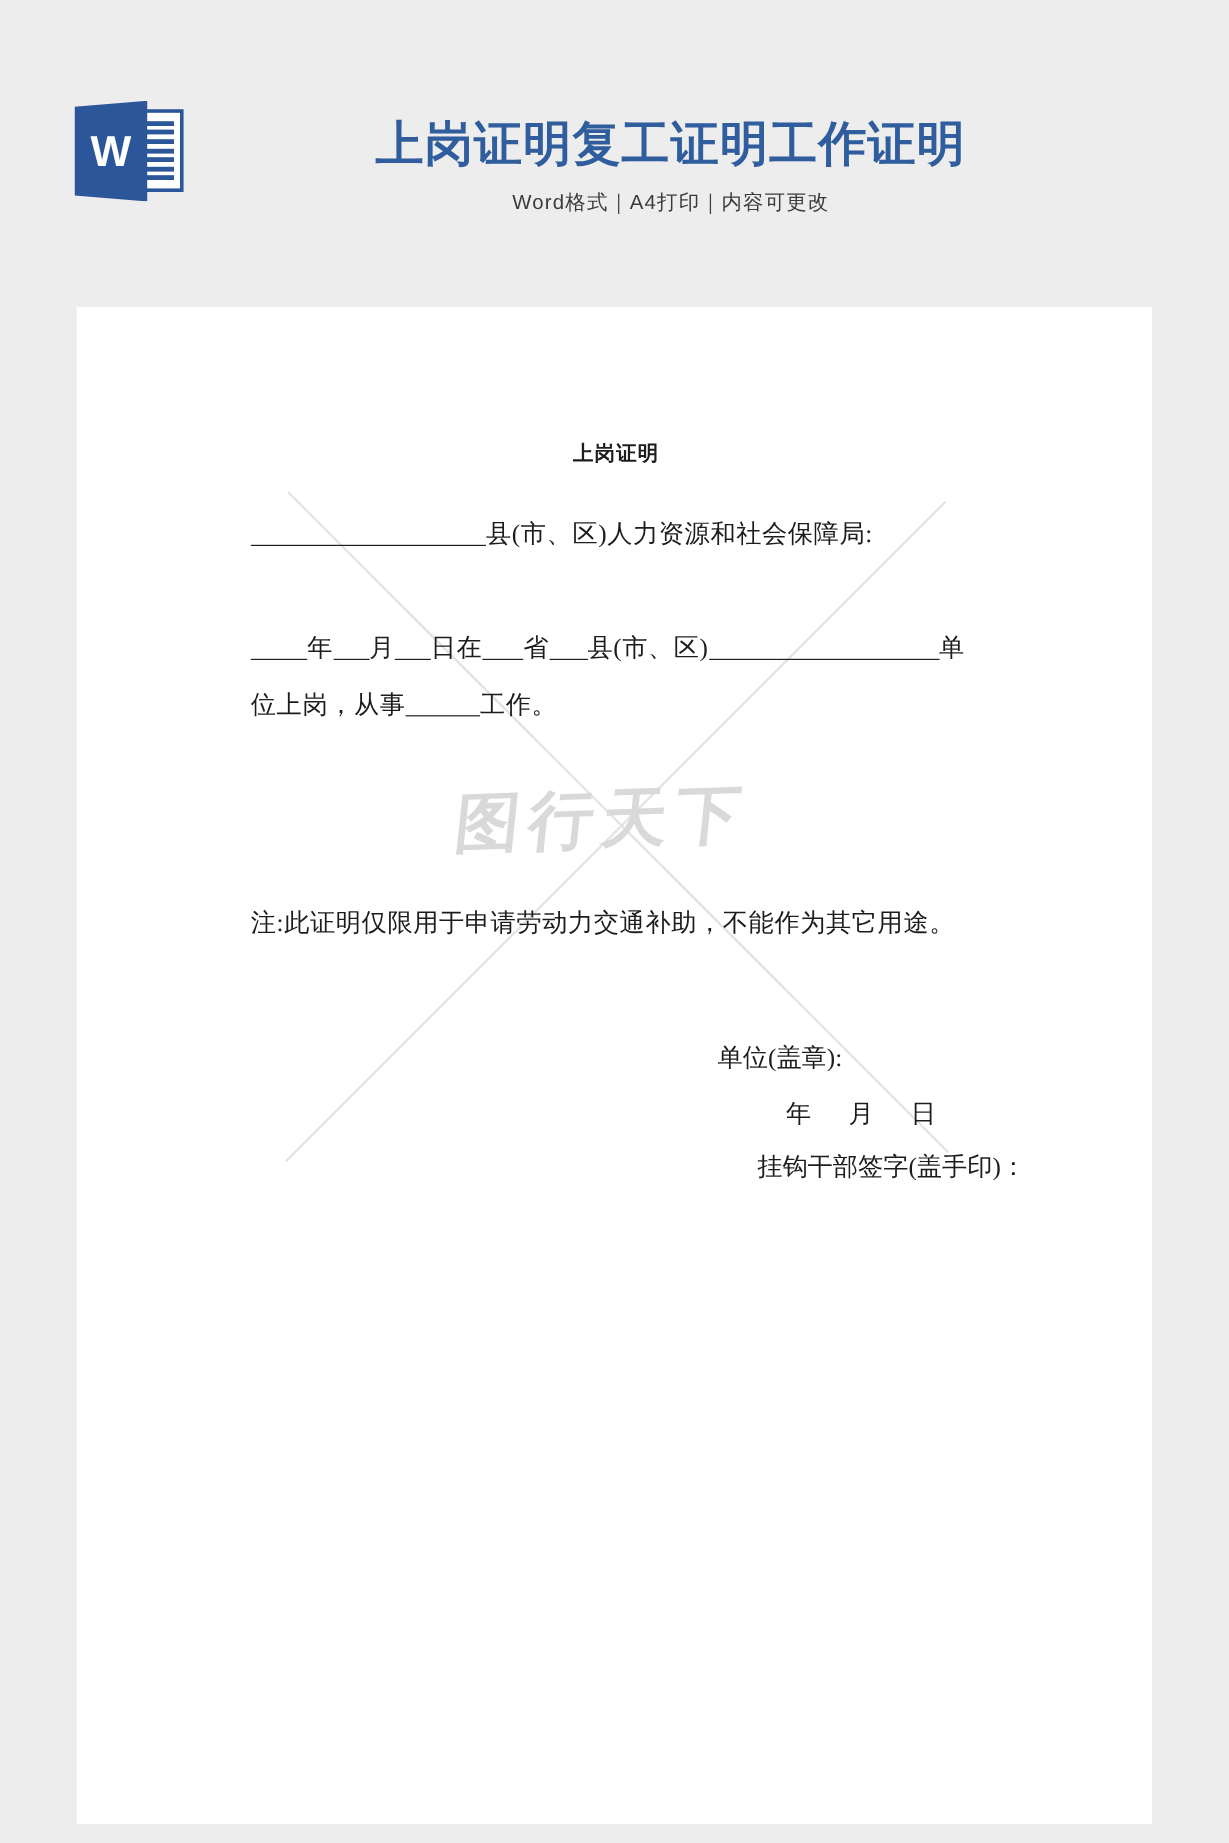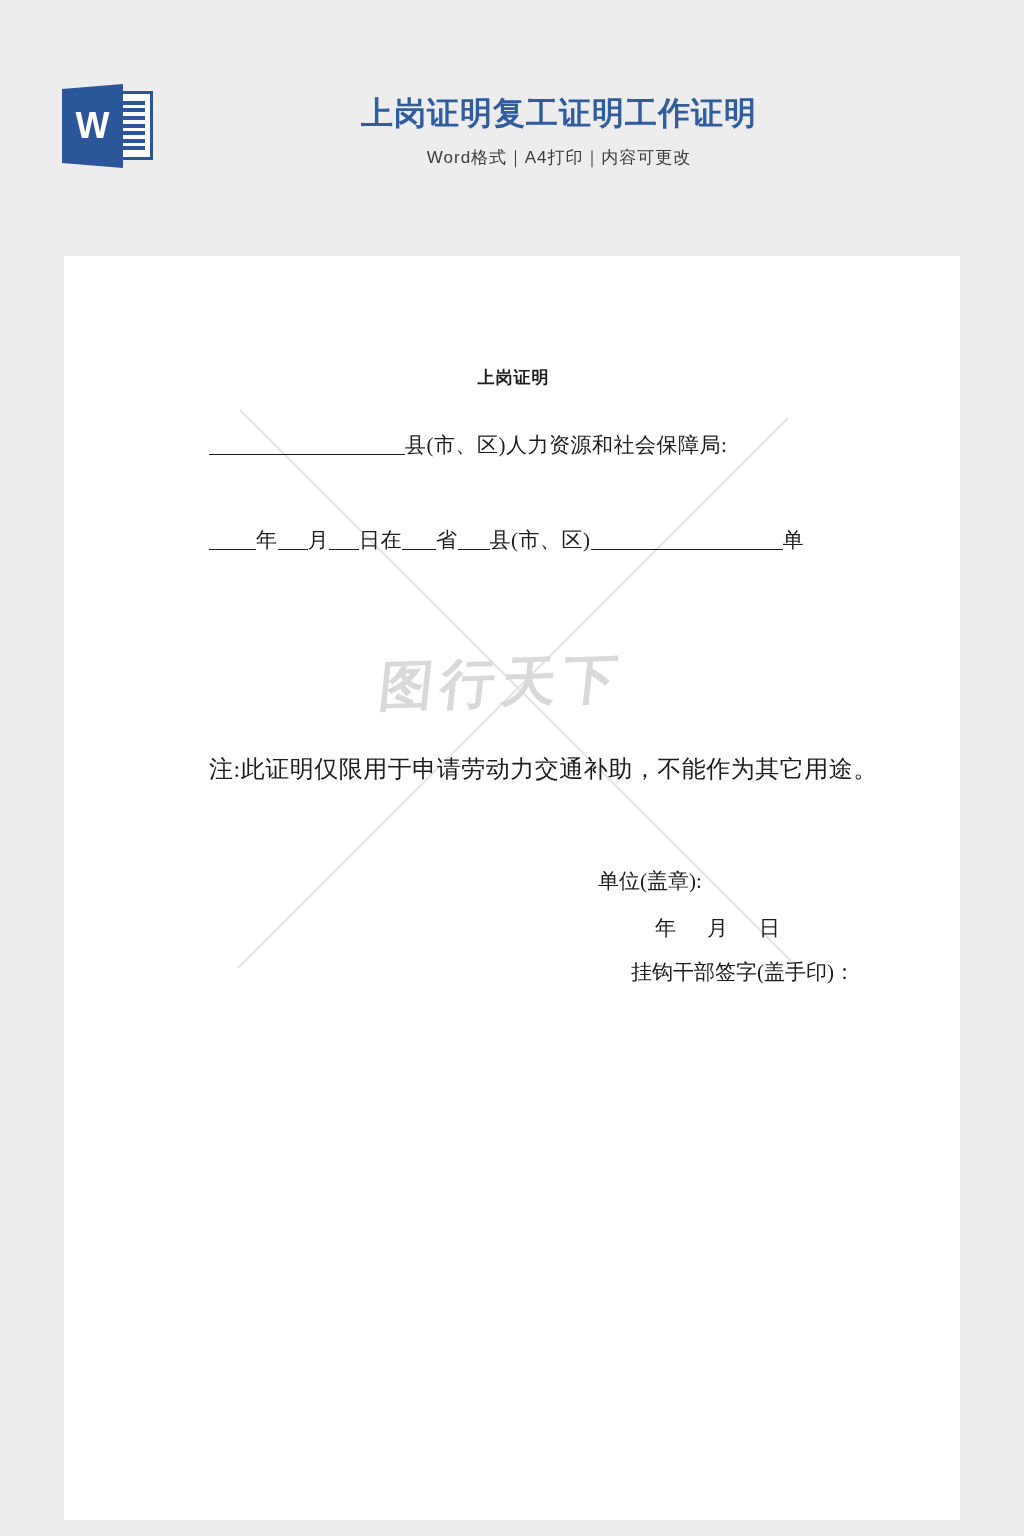--- a/index.html
+++ b/index.html
@@ -20,21 +20,21 @@
     display:flex;flex-direction:column;justify-content:space-evenly;padding:3px 5px;
   }
   .icon-sheet i{display:block;height:4px;background:#2b579a;}
   .icon-panel{
     position:absolute;left:0;top:0;width:61px;height:84px;background:#2b579a;
     clip-path:polygon(0 6%,100% 0,100% 100%,0 94%);
     display:flex;align-items:center;justify-content:center;
   }
   .icon-panel span{color:#fff;font-weight:bold;font-size:36px;line-height:1;}
   .header-text{position:absolute;left:0;right:0;top:92px;padding-left:94px;text-align:center;}
-  .header-title{margin:0;font-size:32px;font-weight:bold;color:#2f5d9d;letter-spacing:1px;}
+  .header-title{margin:0;font-size:40px;font-weight:bold;color:#2f5d9d;letter-spacing:1px;}
   .header-subtitle{margin:10px 0 0 0;font-size:17px;color:#3b3b3b;letter-spacing:1px;}
 
   
   .doc-page{
     position:absolute;left:64px;top:256px;width:896px;height:1264px;
     background:#ffffff;
     font-family:"Liberation Serif","DejaVu Serif",serif;
     color:#1c1c1c;
   }
   .wm-line{position:absolute;width:778px;height:2px;background:#e4e4e4;z-index:0;}
@@ -55,21 +55,21 @@
     position:absolute;left:133px;width:660px;z-index:1;margin:12px;
     font-size:21px;line-height:30px;letter-spacing:0.5px;white-space:nowrap;
   }
   .indent{padding-left:43px;}
   .l1{top:162px;}
   .l2{top:209px;}
   .l3{top:257px;}
   .l4{top:304px;}
   .l5{top:352px;}
   .l6{top:399px;}
-  .note{top:486px;font-size:24px;}
+  .note{top:486px;font-size:21px;}
   .bl{display:inline-block;height:18px;border-bottom:1px solid #1f1f1f;margin-bottom:-3px;}
   .sig{position:absolute;z-index:1;margin:0;font-size:21px;line-height:30px;white-space:nowrap;}
   .sig-unit{left:534px;top:610px;}
   .sig-date{left:591px;top:657px;letter-spacing:5px;}
   .sig-officer{left:534px;top:701px;margin-left:33px;}
 </style>
 </head>
 <body>
 
 <div class="canvas">
@@ -99,20 +99,21 @@
     <div class="wm-line wm-b"></div>
     <div class="wm-text">图行天下</div>
 
     <h2 class="doc-title">上岗证明</h2>
 
     <p class="line l1"><span class="bl" style="width:196px"></span><span>县(市、区)人力资源和社会保障局:</span></p>
 
 
     <p class="line l3"><span class="bl" style="width:47px"></span><span>年</span><span class="bl" style="width:30px"></span><span>月</span><span class="bl" style="width:30px"></span><span>日在</span><span class="bl" style="width:34px"></span><span>省</span><span class="bl" style="width:32px"></span><span>县(市、区)</span><span class="bl" style="width:192px"></span><span>单</span></p>
 
+    <p class="line l4"><span>位上岗，从事</span><span class="bl" style="width:62px"></span><span>工作。</span></p>
 
 
     <p class="line note">注:此证明仅限用于申请劳动力交通补助，不能作为其它用途。</p>
 
     <p class="sig sig-unit">单位(盖章):</p>
     <p class="sig sig-date">年　月　日</p>
     <p class="sig sig-officer">挂钩干部签字(盖手印)：</p>
 
   </div>
 </div>

